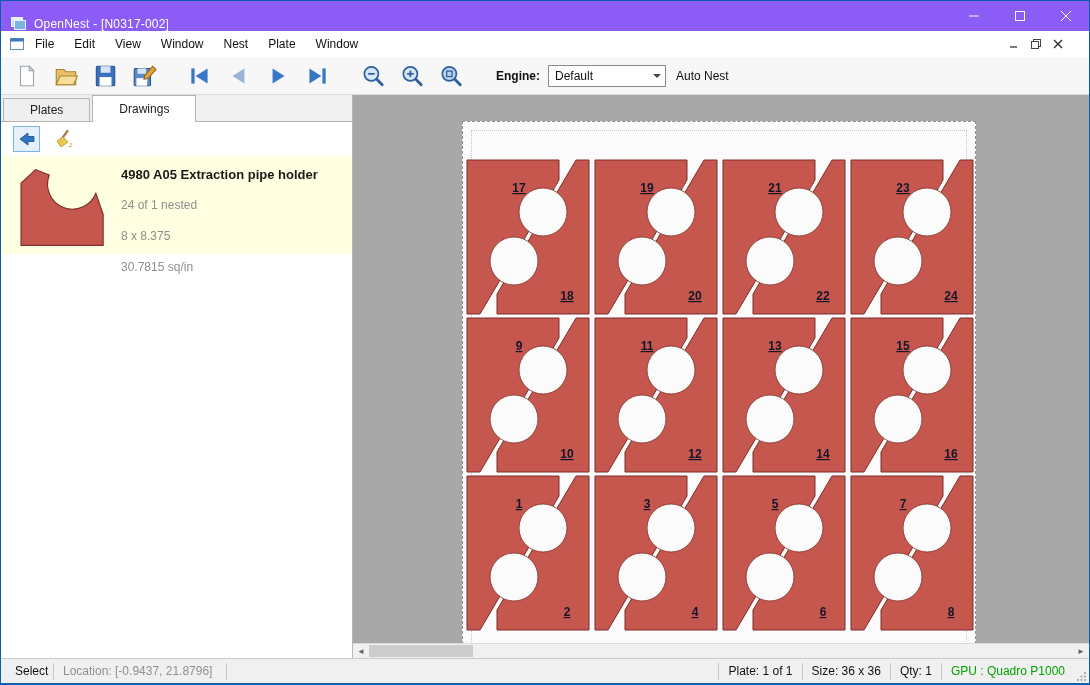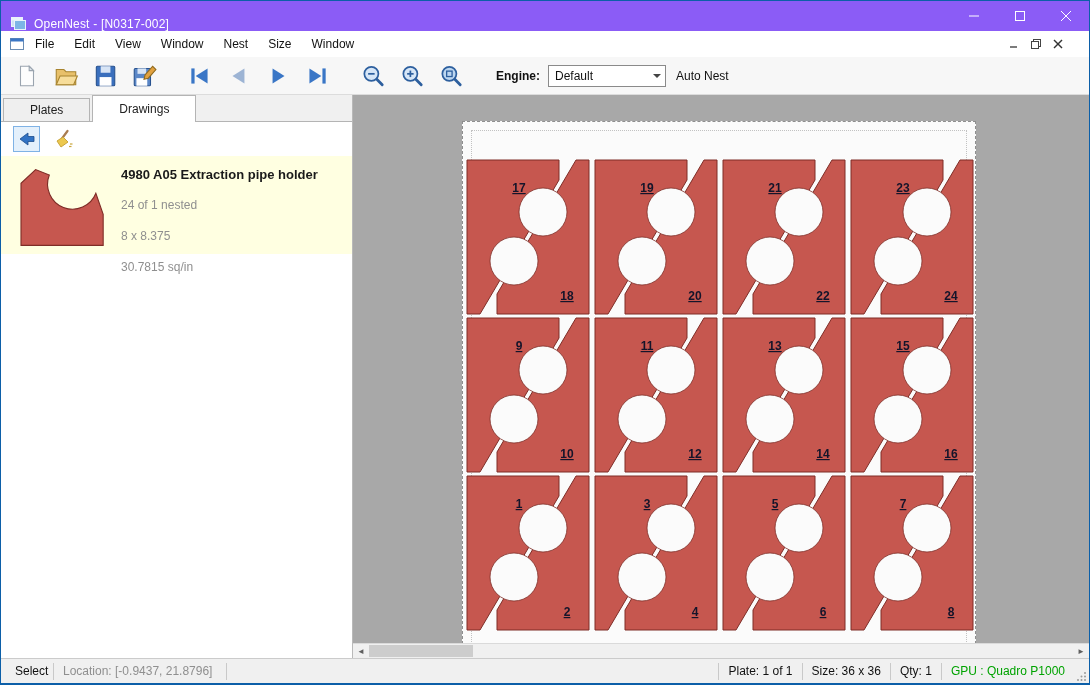--- a/index.html
+++ b/index.html
@@ -104,21 +104,21 @@
   <div class="menubar">
     <svg class="mdiicon" width="16" height="16" viewBox="0 0 16 16">
       <rect x="1.5" y="2.5" width="13" height="11" fill="#fff" stroke="#6a8cb3"></rect>
       <rect x="1.5" y="2.5" width="13" height="3" fill="#3b76c4"></rect>
     </svg>
     <span class="menu-item">File</span>
     <span class="menu-item">Edit</span>
     <span class="menu-item">View</span>
     <span class="menu-item">Window</span>
     <span class="menu-item">Nest</span>
-    <span class="menu-item">Size</span>
+    <span class="menu-item">Plate</span>
     <span class="menu-item">Window</span>
     <div class="mdi-btns">
       <div class="mdi-btn">
         <svg width="10" height="10" viewBox="0 0 10 10">
             <line x1="1" y1="8" x2="8" y2="8" stroke="#444" stroke-width="1.4"></line>
           </svg>
       </div>
       <div class="mdi-btn">
         <svg width="12" height="12" viewBox="0 0 12 12">
           <rect x="3.5" y="1.5" width="7" height="7" fill="none" stroke="#444"></rect>

